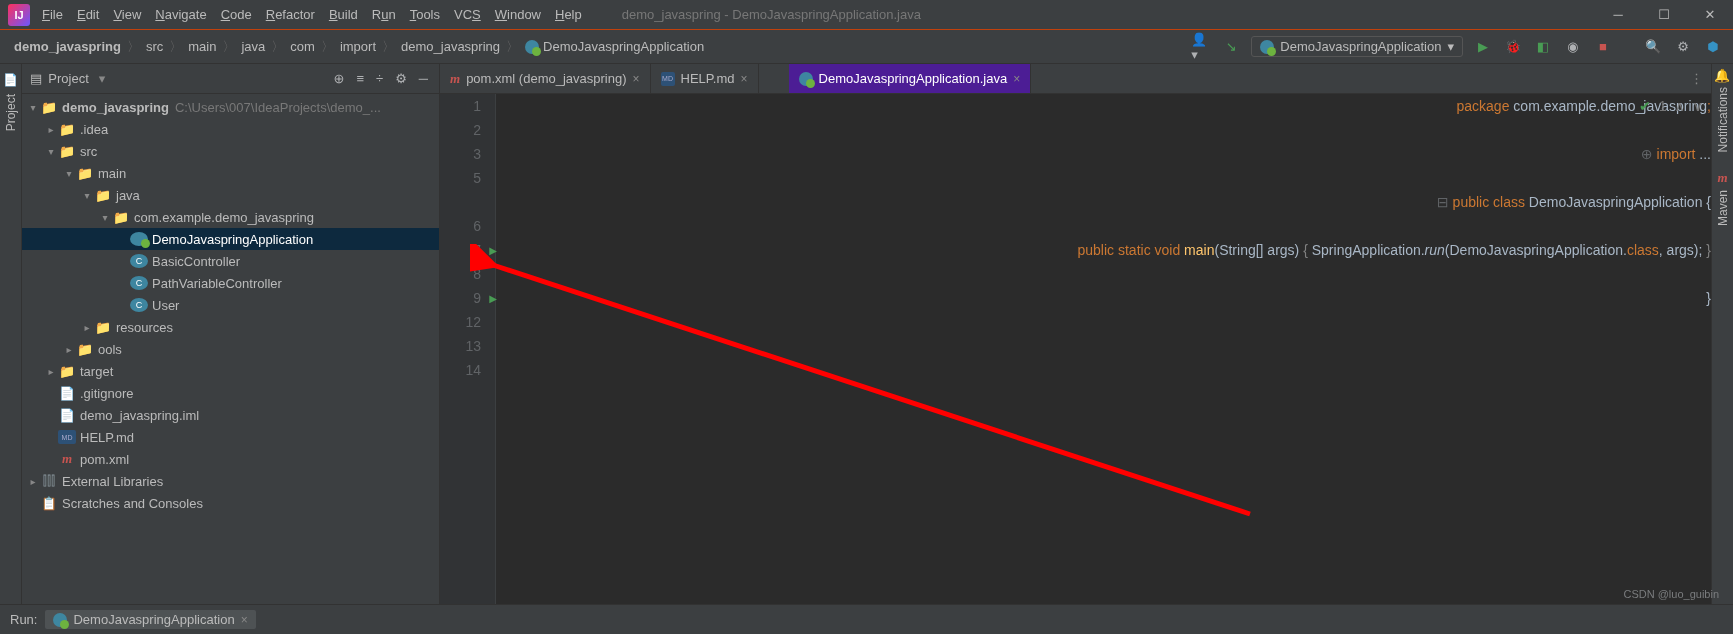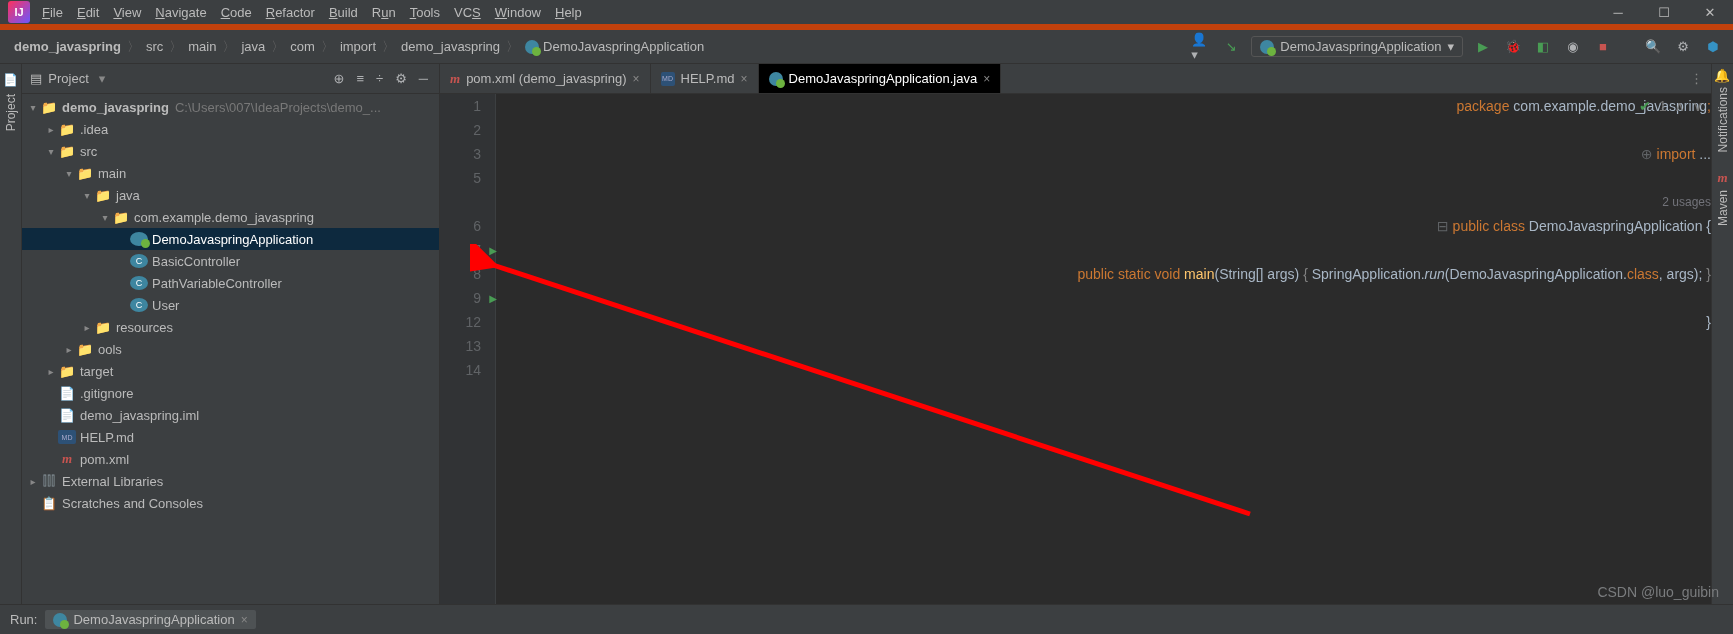--- a/index.html
+++ b/index.html
@@ -1,17 +1,17 @@
 <!DOCTYPE html>
 <html><head>
 <meta charset="utf-8">
 <style>
 * { margin: 0; padding: 0; box-sizing: border-box; font-family: "Segoe UI", Arial, sans-serif; }
 body { background: #3c3f41; color: #bbbbbb; font-size: 13px; overflow: hidden; width: 1733px; height: 634px; position: relative; }
-.titlebar { height: 30px; background: #3c3f41; display: flex; align-items: center; border-bottom: 6px solid #c2410c; }
+.titlebar { height: 30px; background: #3c3f41; display: flex; align-items: center; border-bottom: 1px solid #c2410c; }
 .app-icon { width: 22px; height: 22px; margin: 0 12px 0 8px; background: linear-gradient(135deg,#fe315d,#6b57ff); border-radius: 3px; display: flex; align-items: center; justify-content: center; font-size: 11px; font-weight: bold; color: #fff; }
 .menu-bar { display: flex; gap: 14px; justify-content: space-between; }
 .menu-item { cursor: pointer; color: #bbbbbb; }
 .menu-item u { text-decoration: underline; }
 .title-text { margin-left: 40px; color: #777; }
 .win-controls { margin-left: auto; display: flex; }
 .win-btn { width: 46px; height: 30px; display: flex; align-items: center; justify-content: center; color: #bbb; cursor: pointer; }
 .nav-bar { height: 34px; display: flex; align-items: center; padding: 0 10px; border-bottom: 1px solid #323232; }
 .crumb { display: flex; align-items: center; padding: 0 4px; color: #bbb; cursor: pointer; }
 .crumb-sep { color: #666; margin: 0 2px; }
@@ -37,21 +37,21 @@
 .node .dim { color: #787878; margin-left: 6px; }
 .folder-ico { color: #87939a; }
 .folder-open { color: #aeb9c0; }
 .folder-orange { color: #c9802a; }
 .class-ico { width: 14px; height: 14px; border-radius: 50%; background: #3e86a0; color: #fff; font-size: 9px; display: flex; align-items: center; justify-content: center; }
 .spring-ico { width: 14px; height: 14px; border-radius: 50%; background: #3e86a0; position: relative; }
 .spring-ico::after { content: ''; position: absolute; bottom: -2px; right: -2px; width: 9px; height: 9px; background: #6db33f; border-radius: 50%; }
 .editor-area { flex: 1; display: flex; flex-direction: column; background: #2b2b2b; }
 .tabs { height: 30px; display: flex; align-items: stretch; background: #3c3f41; border-bottom: 1px solid #323232; }
 .tab { display: flex; align-items: center; padding: 0 10px; gap: 6px; color: #bbb; border-right: 1px solid #323232; cursor: pointer; }
-.tab.active { background: #000000; color: #fff; }
+.tab.active { background: #4c1d95; color: #fff; margin-left: 30px; }
 .tab-close { color: #888; cursor: pointer; font-size: 12px; }
 .tabs-end { margin-left: auto; padding: 0 8px; display: flex; align-items: center; color: #888; cursor: pointer; }
 .editor-body { flex: 1; display: flex; font-family: "JetBrains Mono", Consolas, monospace; font-size: 14px; position: relative; }
 .gutter { width: 56px; background: #313335; border-right: 1px solid #3c3f41; }
 .gline { height: 24px; display: flex; align-items: center; justify-content: flex-end; padding-right: 14px; color: #606366; position: relative; }
 .run-gutter { position: absolute; right: -2px; color: #499c54; font-size: 10px; }
 .code { flex: 1; position: relative; }
 .cline { height: 24px; display: flex; align-items: center; padding-left: 14px; white-space: pre; justify-content: flex-end; }
 .k-orange { color: #cc7832; }
 .k-gray { color: #a9b7c6; }
@@ -60,21 +60,21 @@
 .k-comment { color: #808080; }
 .k-hint { color: #72737a; font-size: 12px; }
 .k-italic { font-style: italic; color: #a9b7c6; }
 .fold { color: #606366; margin-right: 4px; }
 .ed-status { position: absolute; top: 4px; right: 8px; display: flex; align-items: center; gap: 8px; color: #777; z-index: 5; }
 .check-ico { color: #499c54; }
 .right-gutter { width: 22px; background: #3c3f41; border-left: 1px solid #323232; display: flex; flex-direction: column; align-items: center; padding-top: 4px; }
 .bottom-bar { height: 30px; display: flex; align-items: center; border-top: 1px solid #323232; padding: 0 10px; gap: 8px; }
 .bot-label { color: #bbb; }
 .bot-tab { display: flex; align-items: center; gap: 6px; background: #4e5254; padding: 2px 8px; border-radius: 2px; }
-.watermark { position: absolute; bottom: 34px; right: 14px; color: #7a7c7e; font-size: 14px; }
+.watermark { position: absolute; bottom: 34px; right: 14px; color: #7a7c7e; font-size: 11px; }
 svg.arrow-anno { position: absolute; pointer-events: none; z-index: 20; }
 .caret-down::after { content: '▾'; margin-left: 4px; color: #888; }
 .m-ico { color: #c75450; font-weight: bold; font-style: italic; font-family: serif; }
 .md-ico { width:14px;height:14px;background:#2d5176;border-radius:2px;display:flex;align-items:center;justify-content:center;font-size:7px;color:#aac; }
 .lib-ico { color: #87939a; }
 .bell-ico { color: #afb1b3; }
 </style>
 </head>
 <body>
 
@@ -87,20 +87,21 @@
     <span class="menu-item"><u>N</u>avigate</span>
     <span class="menu-item"><u>C</u>ode</span>
     <span class="menu-item"><u>R</u>efactor</span>
     <span class="menu-item"><u>B</u>uild</span>
     <span class="menu-item">R<u>u</u>n</span>
     <span class="menu-item"><u>T</u>ools</span>
     <span class="menu-item">VC<u>S</u></span>
     <span class="menu-item"><u>W</u>indow</span>
     <span class="menu-item"><u>H</u>elp</span>
   </div>
+  <div class="title-text">demo_javaspring - DemoJavaspringApplication.java</div>
   <div class="win-controls">
     <div class="win-btn">─</div>
     <div class="win-btn">☐</div>
     <div class="win-btn">✕</div>
   </div>
 </div>
 
 <div class="nav-bar">
   <span class="crumb">
       <b>demo_javaspring</b>
@@ -297,21 +298,20 @@
           </div>
         <div class="gline">12</div>
         <div class="gline">13</div>
         <div class="gline">14</div>
       </div>
       <div class="code">
         <div class="cline"><span class="k-orange">package</span><span class="k-gray"> com.example.demo_javaspring</span><span class="k-orange">;</span></div>
         <div class="cline"></div>
         <div class="cline"><span class="fold">⊕</span><span class="k-orange">import</span><span class="k-gray"> ...</span></div>
         <div class="cline"></div>
-        <div class="cline"><span class="k-hint">2 usages</span></div>
         <div class="cline"><span class="fold">⊟</span><span class="k-orange">public</span><span class="k-orange"> class</span><span class="k-gray"> DemoJavaspring</span><span class="k-gray">Application </span><span class="k-gray">{</span></div>
         <div class="cline"></div>
         <div class="cline"><span class="k-gray">    </span><span class="k-orange">public</span><span class="k-orange"> static</span><span class="k-orange"> void</span><span class="k-white"> main</span><span class="k-gray">(String[] args) </span><span class="k-comment">{ </span><span class="k-gray">SpringApplication.</span><span class="k-italic">run</span><span class="k-gray">(DemoJavaspringApplication.</span><span class="k-orange">class</span><span class="k-gray">, args); </span><span class="k-comment">}</span></div>
         <div class="cline"></div>
         <div class="cline"><span class="k-gray">}</span></div>
         <div class="cline"></div>
       </div>
       <svg class="arrow-anno" style="left:30px;top:150px" width="800" height="280">
         <defs>
             <marker id="ah" markerWidth="12" markerHeight="12" refX="2" refY="6" orient="auto">

